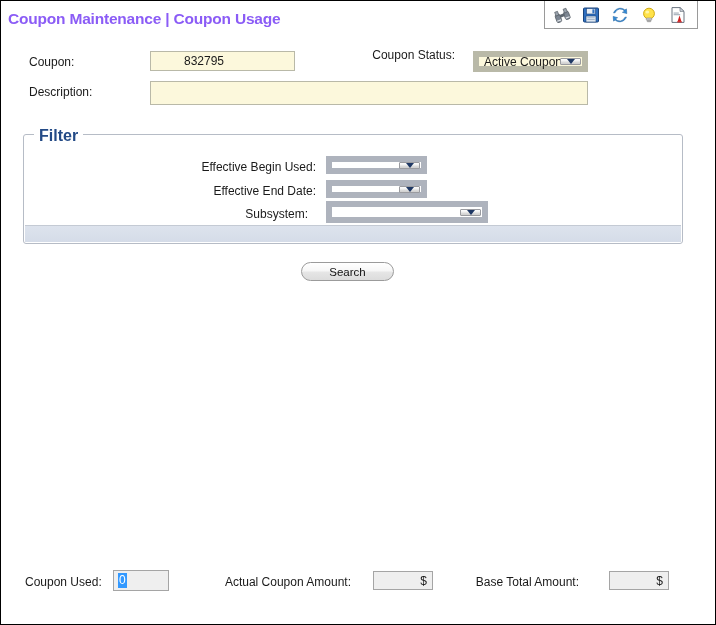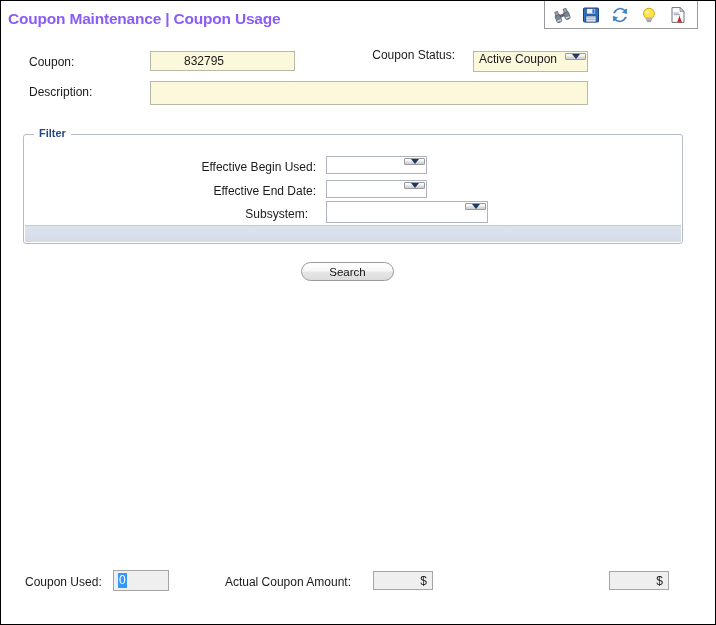--- a/index.html
+++ b/index.html
@@ -108,23 +108,23 @@
     color: #ffffff;
     font-size: 12px;
     padding: 0 1px;
     line-height: 15px;
   }
 
   
   .combo {
     position: absolute;
     box-sizing: border-box;
-    border: 1px solid #14532d;
-    display: flex;
-    align-items: flex-start;
+    border: 6px solid #14532d;
+    display: flex;
+    align-items: center;
     background: #ffffff;
   }
   .combo.yellow { background: #fcf8dc; border-color: #b9b9a8; }
   .combo.white  { background: #ffffff; border-color: #aeb3bd; }
   .combo-value {
     flex: 1 1 auto;
     font-size: 12px;
     color: #1a1a1a;
     display: flex;
     align-items: center;
@@ -162,21 +162,21 @@
     border-radius: 3px;
     box-sizing: border-box;
     background: #ffffff;
   }
   #filter-legend {
     position: absolute;
     left: 10px;
     top: -8px;
     background: #ffffff;
     padding: 0 5px;
-    font-size: 11px;
+    font-size: 16px;
     font-weight: bold;
     color: #234a86;
   }
   #filter-footer {
     position: absolute;
     left: 1px;
     right: 1px;
     bottom: 1px;
     height: 16px;
     background: linear-gradient(to bottom, #dde3ed 0%, #d5dce8 100%);
@@ -314,15 +314,16 @@
   <button id="search-button">Search</button>
 
   <span class="flabel" style="left:24px; top:574px;">Coupon Used:</span>
   <div class="txt-focus" style="left:112px; top:569px; width:56px; height:21px;">
     <span class="sel-highlight">0</span>
   </div>
 
   <span class="flabel label-right" style="left:205px; top:574px; width:145px;">Actual Coupon Amount:</span>
   <input class="txt-grey" type="text" readonly="" style="left: 372px; top: 570px; width: 60px; height: 19px;" value="$">
 
+  <span class="flabel label-right" style="left:448px; top:574px; width:130px;">Base Total Amount:</span>
   <input class="txt-grey" type="text" readonly="" style="left: 608px; top: 570px; width: 60px; height: 19px;" value="$">
 
 </div>
 
 </body></html>

